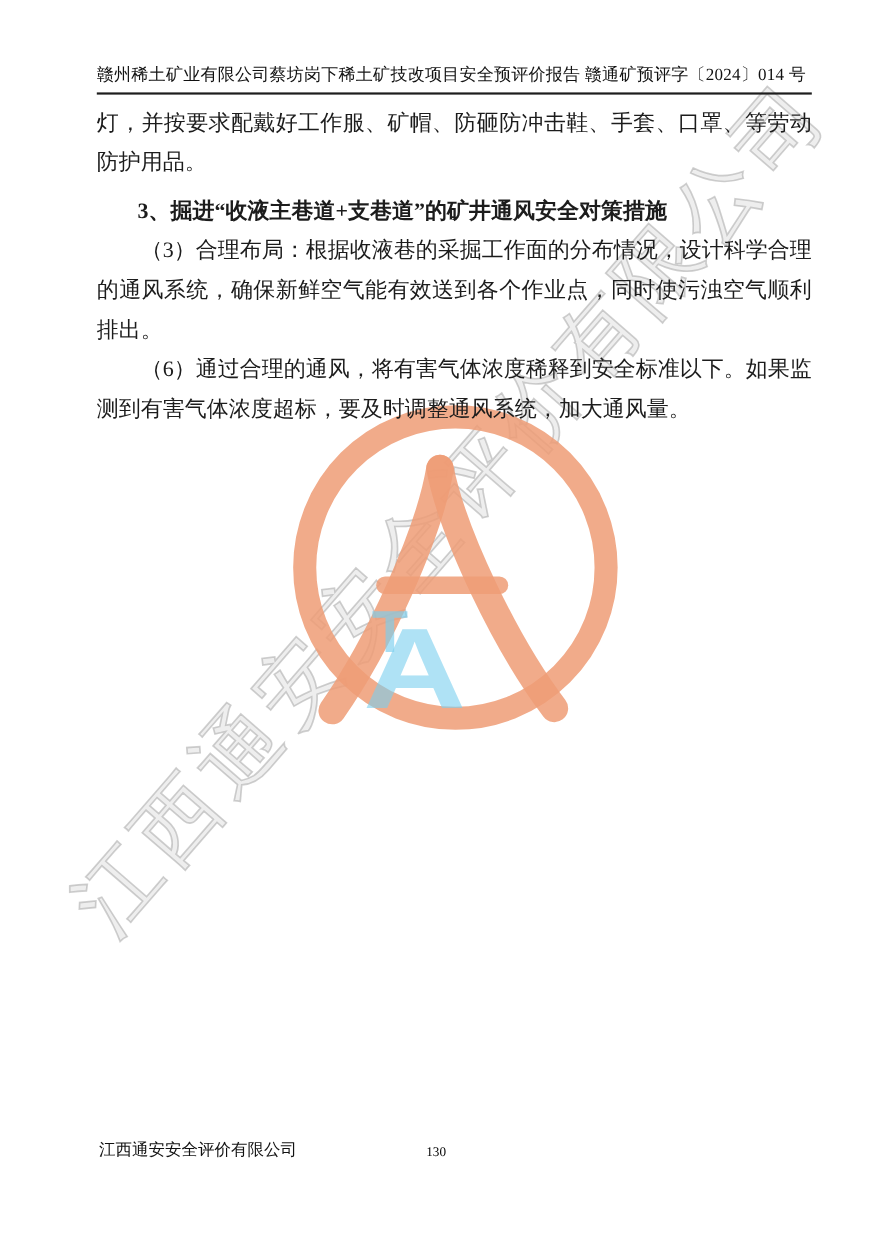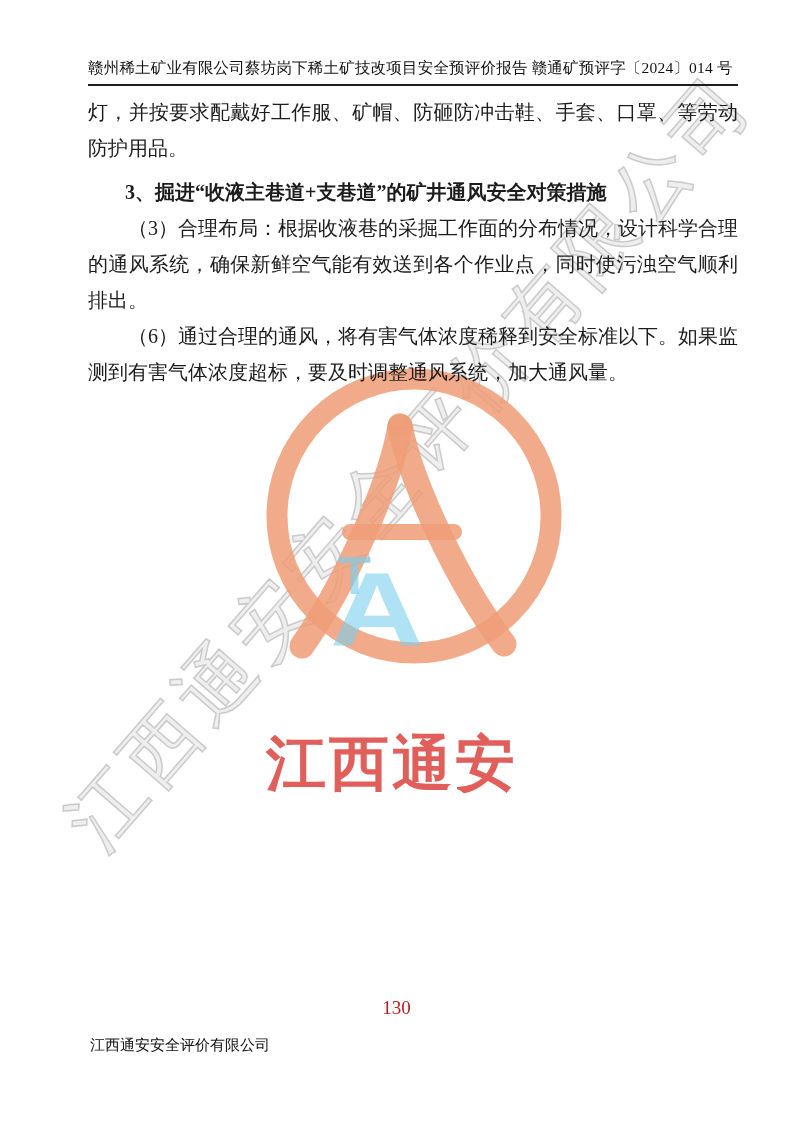--- a/index.html
+++ b/index.html
@@ -42,42 +42,41 @@
     font-size:20px;line-height:36px;text-align:justify;
   }
   .body-text p{margin:0;}
   .para{text-indent:2em;}
   .cont{text-indent:0;}
   .heading{font-weight:bold;text-indent:1.85em;margin:0;margin-top:8px !important;}
   .footer-company{
     position:absolute;left:90px;top:1036px;font-size:15px;z-index:3;color:#111;
   }
   .footer-page{
-    position:absolute;left:0;right:0;top:997px;text-align:center;
-    font-size:19px;z-index:3;color:#b91c1c;
+    position:absolute;left:0;right:0;top:1040px;text-align:center;
+    font-size:12px;z-index:3;color:#000000;
   }
 </style>
 </head>
 <body>
 
 <div class="page">
 
   <div class="wm wm-diagonal">江西通安安全评价有限公司</div>
 
   <svg class="wm wm-logo" viewBox="0 0 304 304" xmlns="http://www.w3.org/2000/svg">
     <circle cx="152" cy="152" r="137" fill="none" stroke="#ef9c76" stroke-width="21" opacity="0.85"></circle>
     <path d="M138,62 C128,122 82,222 40,282" fill="none" stroke="#ef9c76" stroke-width="25" stroke-linecap="round" opacity="0.85"></path>
     <path d="M138,62 C150,122 198,222 242,280" fill="none" stroke="#ef9c76" stroke-width="25" stroke-linecap="round" opacity="0.85"></path>
     <path d="M88,168 L192,168" fill="none" stroke="#ef9c76" stroke-width="16" stroke-linecap="round" opacity="0.85"></path>
   </svg>
 
   <div class="wm wm-blue-t">T</div>
   <div class="wm wm-blue-a">A</div>
 
-  <div class="wm wm-red">江西通安</div>
 
   <div class="header">赣州稀土矿业有限公司蔡坊岗下稀土矿技改项目安全预评价报告 赣通矿预评字〔2024〕014 号</div>
 
   <div class="body-text">
     <p class="cont">灯，并按要求配戴好工作服、矿帽、防砸防冲击鞋、手套、口罩、等劳动防护用品。</p>
     <p class="heading">3、掘进“收液主巷道+支巷道”的矿井通风安全对策措施</p>
     <div>
         <p class="para">（3）合理布局：根据收液巷的采掘工作面的分布情况，设计科学合理的通风系统，确保新鲜空气能有效送到各个作业点，同时使污浊空气顺利排出。</p>
         <p class="para">（6）通过合理的通风，将有害气体浓度稀释到安全标准以下。如果监测到有害气体浓度超标，要及时调整通风系统，加大通风量。</p>
       </div>

